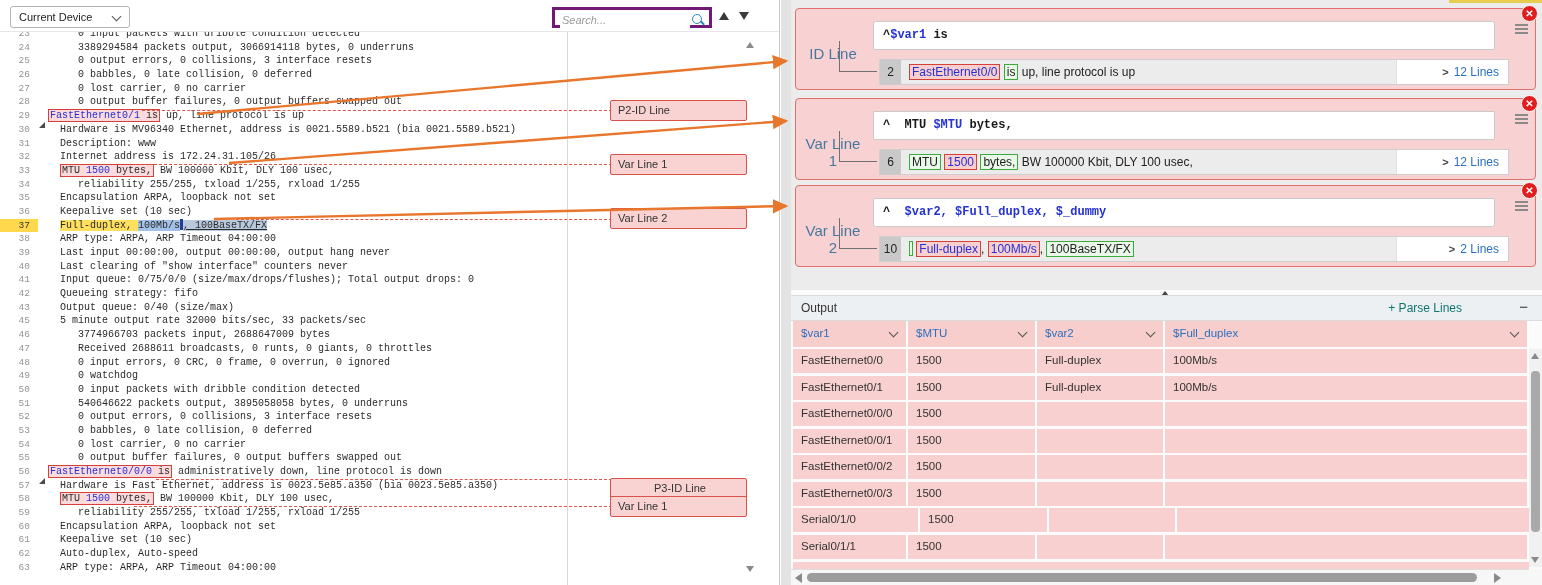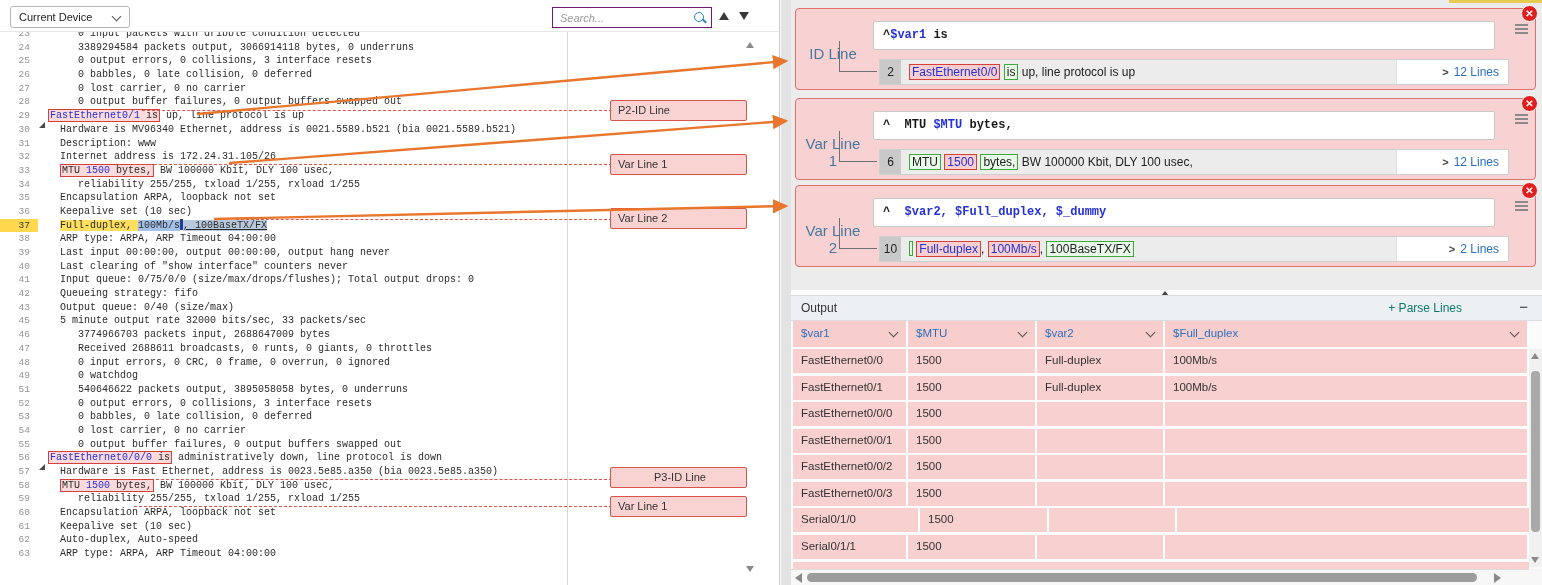--- a/index.html
+++ b/index.html
@@ -8,21 +8,21 @@
 
   
   #left-pane{position:absolute;left:0;top:0;width:780px;height:585px;background:#fff;
     border-right:1px solid #c9c9c9;}
   #toolbar{position:absolute;left:0;top:0;right:0;height:32px;background:#fff;
     border-bottom:1px solid #e6e6e6;z-index:30;}
   .dropdown{position:absolute;left:10px;top:6px;width:120px;height:22px;border:1px solid #b5b5b5;
     border-radius:3px;background:#fff;font-size:11px;color:#222;line-height:20px;padding-left:8px;}
   .dd-chev{position:absolute;right:9px;top:6px;width:7px;height:7px;border-right:1.5px solid #555;
     border-bottom:1.5px solid #555;transform:rotate(45deg);}
-  .searchbox{position:absolute;left:552px;top:7px;width:160px;height:21px;border:1px solid #701a75;
+  .searchbox{position:absolute;left:552px;top:7px;width:160px;height:21px;border:3px solid #701a75;
     background:#fff;}
   .searchbox input{border:0;outline:none;width:130px;height:17px;margin:1px 0 0 5px;font-size:11px;
     font-style:italic;color:#555;font-family:"Liberation Sans",sans-serif;}
   .searchbox input::placeholder{color:#999;font-style:italic;}
   .mag{position:absolute;right:5px;top:3px;width:13px;height:13px;}
   .mag::before{content:"";position:absolute;left:1px;top:1px;width:8px;height:8px;border:1.6px solid #2e86c1;border-radius:50%;}
   .mag::after{content:"";position:absolute;left:9px;top:9px;width:5px;height:1.8px;background:#2e86c1;transform:rotate(45deg);}
   .tri-up{width:0;height:0;border-left:5px solid transparent;border-right:5px solid transparent;border-bottom:8px solid #3a3a3a;position:absolute;}
   .tri-down{width:0;height:0;border-left:5px solid transparent;border-right:5px solid transparent;border-top:8px solid #3a3a3a;position:absolute;}
   #srch-up{left:719px;top:12px;}
@@ -147,20 +147,21 @@
         <div class="code-line"><span class="ln">39</span><span class="fold"></span><span>  Last input 00:00:00, output 00:00:00, output hang never</span></div>
         <div class="code-line"><span class="ln">40</span><span class="fold"></span><span>  Last clearing of "show interface" counters never</span></div>
         <div class="code-line"><span class="ln">41</span><span class="fold"></span><span>  Input queue: 0/75/0/0 (size/max/drops/flushes); Total output drops: 0</span></div>
         <div class="code-line"><span class="ln">42</span><span class="fold"></span><span>  Queueing strategy: fifo</span></div>
         <div class="code-line"><span class="ln">43</span><span class="fold"></span><span>  Output queue: 0/40 (size/max)</span></div>
         <div class="code-line"><span class="ln">45</span><span class="fold"></span><span>  5 minute output rate 32000 bits/sec, 33 packets/sec</span></div>
         <div class="code-line"><span class="ln">46</span><span class="fold"></span><span>     3774966703 packets input, 2688647009 bytes</span></div>
         <div class="code-line"><span class="ln">47</span><span class="fold"></span><span>     Received 2688611 broadcasts, 0 runts, 0 giants, 0 throttles</span></div>
         <div class="code-line"><span class="ln">48</span><span class="fold"></span><span>     0 input errors, 0 CRC, 0 frame, 0 overrun, 0 ignored</span></div>
         <div class="code-line"><span class="ln">49</span><span class="fold"></span><span>     0 watchdog</span></div>
+        <div class="code-line"><span class="ln">50</span><span class="fold"></span><span>     0 input packets with dribble condition detected</span></div>
         <div class="code-line"><span class="ln">51</span><span class="fold"></span><span>     540646622 packets output, 3895058058 bytes, 0 underruns</span></div>
         <div class="code-line"><span class="ln">52</span><span class="fold"></span><span>     0 output errors, 0 collisions, 3 interface resets</span></div>
         <div class="code-line"><span class="ln">53</span><span class="fold"></span><span>     0 babbles, 0 late collision, 0 deferred</span></div>
         <div class="code-line"><span class="ln">54</span><span class="fold"></span><span>     0 lost carrier, 0 no carrier</span></div>
         <div class="code-line"><span class="ln">55</span><span class="fold"></span><span>     0 output buffer failures, 0 output buffers swapped out</span></div>
         <div class="code-line"><span class="ln">56</span><span class="fold"><span class="fold-tri"></span></span><span class="tk-box-red"><span class="tk-blue">FastEthernet0/0/0</span><span> is</span></span><span> administratively down, line protocol is down</span></div>
         <div class="code-line"><span class="ln">57</span><span class="fold"></span><span>  Hardware is Fast Ethernet, address is 0023.5e85.a350 (bia 0023.5e85.a350)</span></div>
         <div class="code-line"><span class="ln">58</span><span class="fold"></span><span>  </span><span class="tk-box-red"><span>MTU </span><span class="tk-blue">1500</span><span> bytes,</span></span><span> BW 100000 Kbit, DLY 100 usec,</span></div>
         <div class="code-line"><span class="ln">59</span><span class="fold"></span><span>     reliability 255/255, txload 1/255, rxload 1/255</span></div>
         <div class="code-line"><span class="ln">60</span><span class="fold"></span><span>  Encapsulation ARPA, loopback not set</span></div>
@@ -324,21 +325,21 @@
 <div id="overlay">
   <div id="anno-layer">
       <div class="dotline" style="left: 142px; top: 110px; width: 470px;"></div>
       <div class="dotline" style="left: 134px; top: 164px; width: 478px;"></div>
       <div class="dotline" style="left: 236px; top: 219px; width: 376px;"></div>
       <div class="dotline" style="left: 156px; top: 479px; width: 456px;"></div>
       <div class="dotline" style="left: 134px; top: 506px; width: 478px;"></div>
       <div class="anno-label" style="top: 100px;">P2-ID Line</div>
       <div class="anno-label" style="top: 154px;">Var Line 1</div>
       <div class="anno-label" style="top: 208px;">Var Line 2</div>
-      <div class="anno-label" style="top: 467px; padding-left: 43px;">P3-ID Line</div>
+      <div class="anno-label" style="top: 478px; padding-left: 43px;">P3-ID Line</div>
       <div class="anno-label" style="top: 496px;">Var Line 1</div>
     </div>
   <svg id="arrow-svg" width="1542" height="585">
     <defs>
       <marker id="ah" markerWidth="8" markerHeight="8" refX="5.5" refY="3" orient="auto">
         <path d="M0,0 L6.5,3 L0,6 z" fill="#e8762c"></path>
       </marker>
     </defs>
   <line x1="197" y1="114" x2="786" y2="61" stroke="#e8762c" stroke-width="2.4" marker-end="url(#ah)"></line>
       <line x1="229" y1="163" x2="786" y2="121" stroke="#e8762c" stroke-width="2.4" marker-end="url(#ah)"></line>

